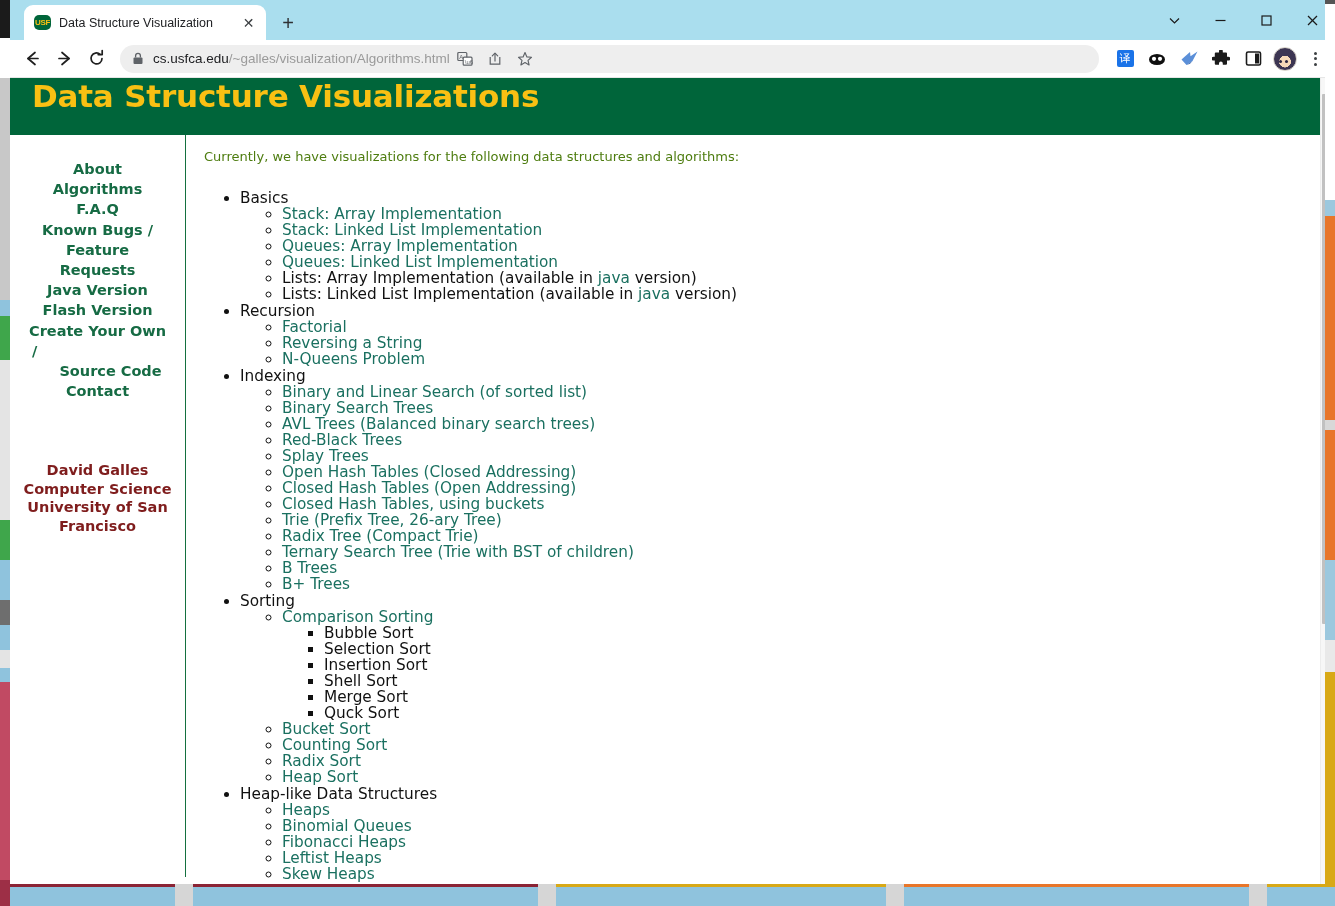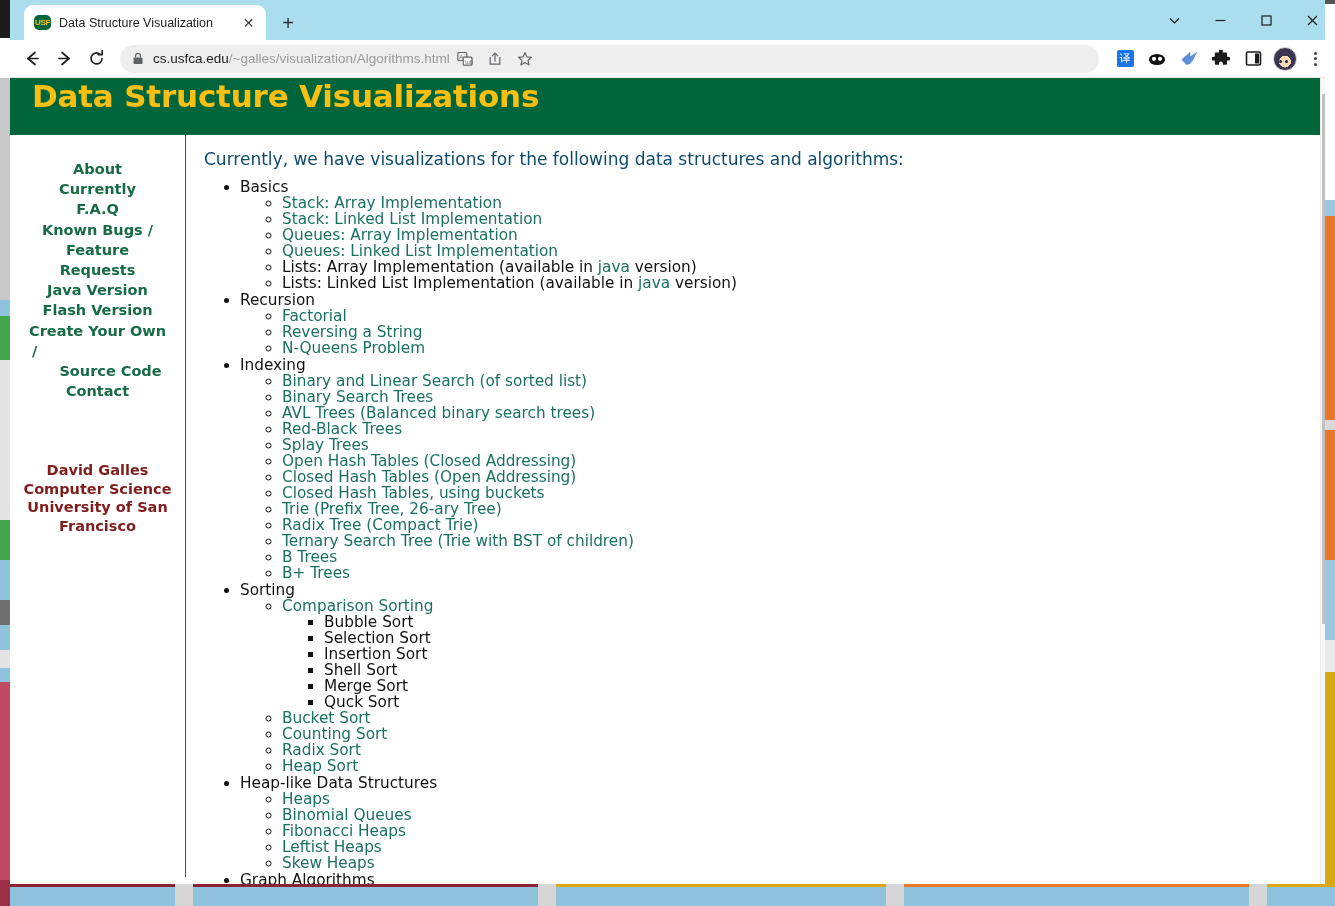--- a/index.html
+++ b/index.html
@@ -239,23 +239,23 @@
     font-family: "DejaVu Sans", "Liberation Sans", sans-serif;
     padding: 0 4px;
   }
 
   #content {
     flex: 1 1 auto;
     padding: 14px 0 0 18px;
     min-width: 0;
   }
   #intro {
-    font-size: 17px;
-    color: #0c4a6e;
-    margin-bottom: 9px;
+    font-size: 13px;
+    color: #4d7c0f;
+    margin-bottom: 25px;
     font-family: "DejaVu Sans", "Liberation Sans", sans-serif;
   }
   ul.lvl1 { list-style: disc; margin-left: 36px; }
   ul.lvl2 { list-style: circle; margin-left: 42px; }
   ul.lvl3 { list-style: square; margin-left: 42px; }
   ul.lvl1 > li, ul.lvl2 > li, ul.lvl3 > li {
     font-size: 15.3px;
     line-height: 16px;
     color: #111;
     font-family: "DejaVu Sans", "Liberation Sans", sans-serif;
@@ -469,21 +469,21 @@
   <div id="viewport">
 
     <div id="page-banner">
       <div id="banner-title">Data Structure Visualizations</div>
     </div>
 
     <div id="page-body">
 
       <div id="sidebar">
         <a class="side-link">About</a>
-        <a class="side-link">Currently</a>
+        <a class="side-link">Algorithms</a>
         <a class="side-link">F.A.Q</a>
         <a class="side-link">Known Bugs /</a>
         <a class="side-link">Feature</a>
         <a class="side-link">Requests</a>
         <a class="side-link">Java Version</a>
         <a class="side-link">Flash Version</a>
         <a class="side-link">Create Your Own</a>
         <a class="side-link" style="text-align:left;padding-left:22px;">/</a>
         <a class="side-link" style="padding-left:26px;">Source Code</a>
         <a class="side-link">Contact</a>

